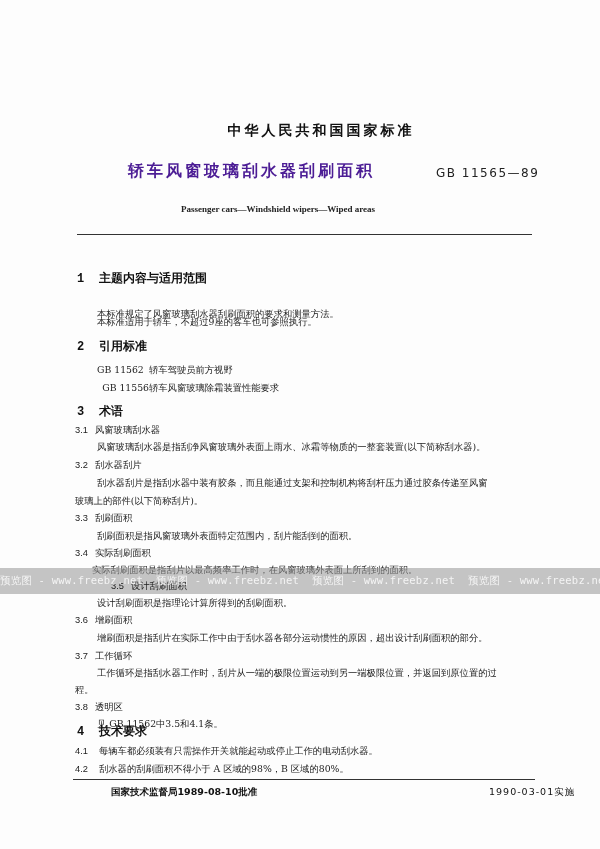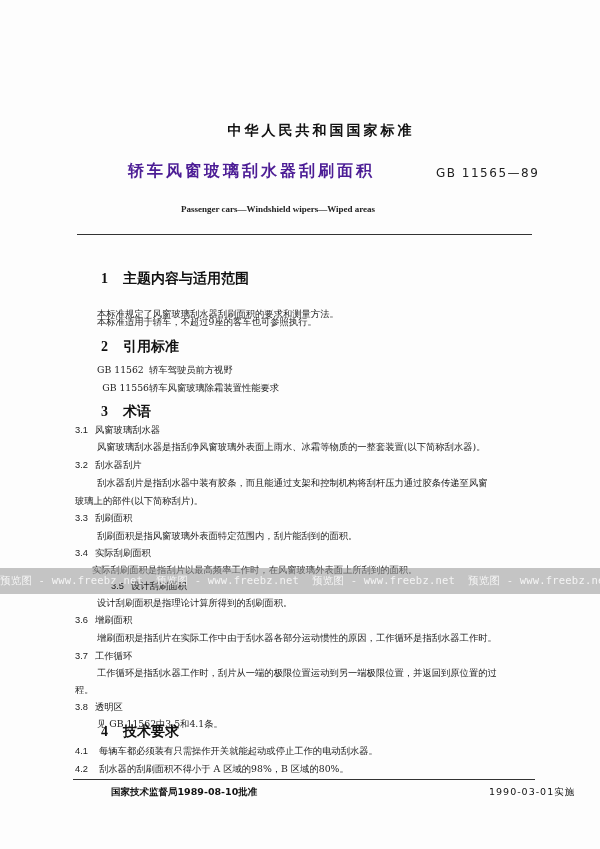--- a/index.html
+++ b/index.html
@@ -21,22 +21,22 @@
   .std-code {
     left: 436px; top: 166px; font-family: "DejaVu Sans", sans-serif;
     font-size: 12px; letter-spacing: 1.5px; color: #222;
   }
   .en-title {
     left: 144px; top: 204px; font-family: "Liberation Serif", serif;
     font-weight: bold; font-size: 9px; color: #222; margin-left: 37px;
   }
   .rule { position: absolute; height: 0; border-top: 1.5px solid #333; }
   .sec {
-    font-family: Liberation Serif, serif; font-weight: bold;
-    font-size: 14px; color: #111; margin-left: 24px;
+    font-family: Liberation Mono, monospace; font-weight: bold;
+    font-size: 12px; color: #111;
   }
   .sec .num { display: inline-block; width: 22px; }
   .body-txt { font-size: 9.3px; color: #1c1c1c; }
   .sub .num { display: inline-block; width: 20px; font-family: Liberation Sans, sans-serif; }
   .watermark {
     position: absolute; left: 0; top: 568px; width: 600px; height: 26px;
     background: rgba(150,150,150,0.55);
   }
   .watermark-text {
     position: absolute; left: 0; top: 574px; width: 600px;
@@ -91,21 +91,21 @@
 <div class="abs body-txt" style="left:92px; top:564px;">实际刮刷面积是指刮片以最高频率工作时，在风窗玻璃外表面上所刮到的面积。</div>
 
 <div class="watermark"></div>
 
 <div class="abs body-txt sub" style="left:75px; top:580px; z-index:2;margin-left:36px;"><span class="num">3.5</span><span>设计刮刷面积</span></div>
 <div class="abs body-txt" style="left:97px; top:597px; z-index:2;">设计刮刷面积是指理论计算所得到的刮刷面积。</div>
 
 <div class="watermark-text" style="z-index:3; white-space:pre;">预览图 - www.freebz.net  预览图 - www.freebz.net  预览图 - www.freebz.net  预览图 - www.freebz.net</div>
 
 <div class="abs body-txt sub" style="left:75px; top:614px;"><span class="num">3.6</span><span>增刷面积</span></div>
-<div class="abs body-txt" style="left:97px; top:632px;">增刷面积是指刮片在实际工作中由于刮水器各部分运动惯性的原因，工作循环是指刮水器工作时。</div>
+<div class="abs body-txt" style="left:97px; top:632px;">增刷面积是指刮片在实际工作中由于刮水器各部分运动惯性的原因，超出设计刮刷面积的部分。</div>
 
 <div class="abs body-txt sub" style="left:75px; top:650px;"><span class="num">3.7</span><span>工作循环</span></div>
 <div class="abs body-txt" style="left:97px; top:667px;">工作循环是指刮水器工作时，刮片从一端的极限位置运动到另一端极限位置，并返回到原位置的过</div>
 <div class="abs body-txt" style="left:75px; top:684px;">程。</div>
 
 <div class="abs body-txt sub" style="left:75px; top:701px;"><span class="num">3.8</span><span>透明区</span></div>
 <div class="abs body-txt" style="left:97px; top:718px;">见 GB 11562中3.5和4.1条。</div>
 
 <div class="abs sec" style="left:77px; top:721px; top:723px;">
   <span class="num">4</span><span>技术要求</span>

